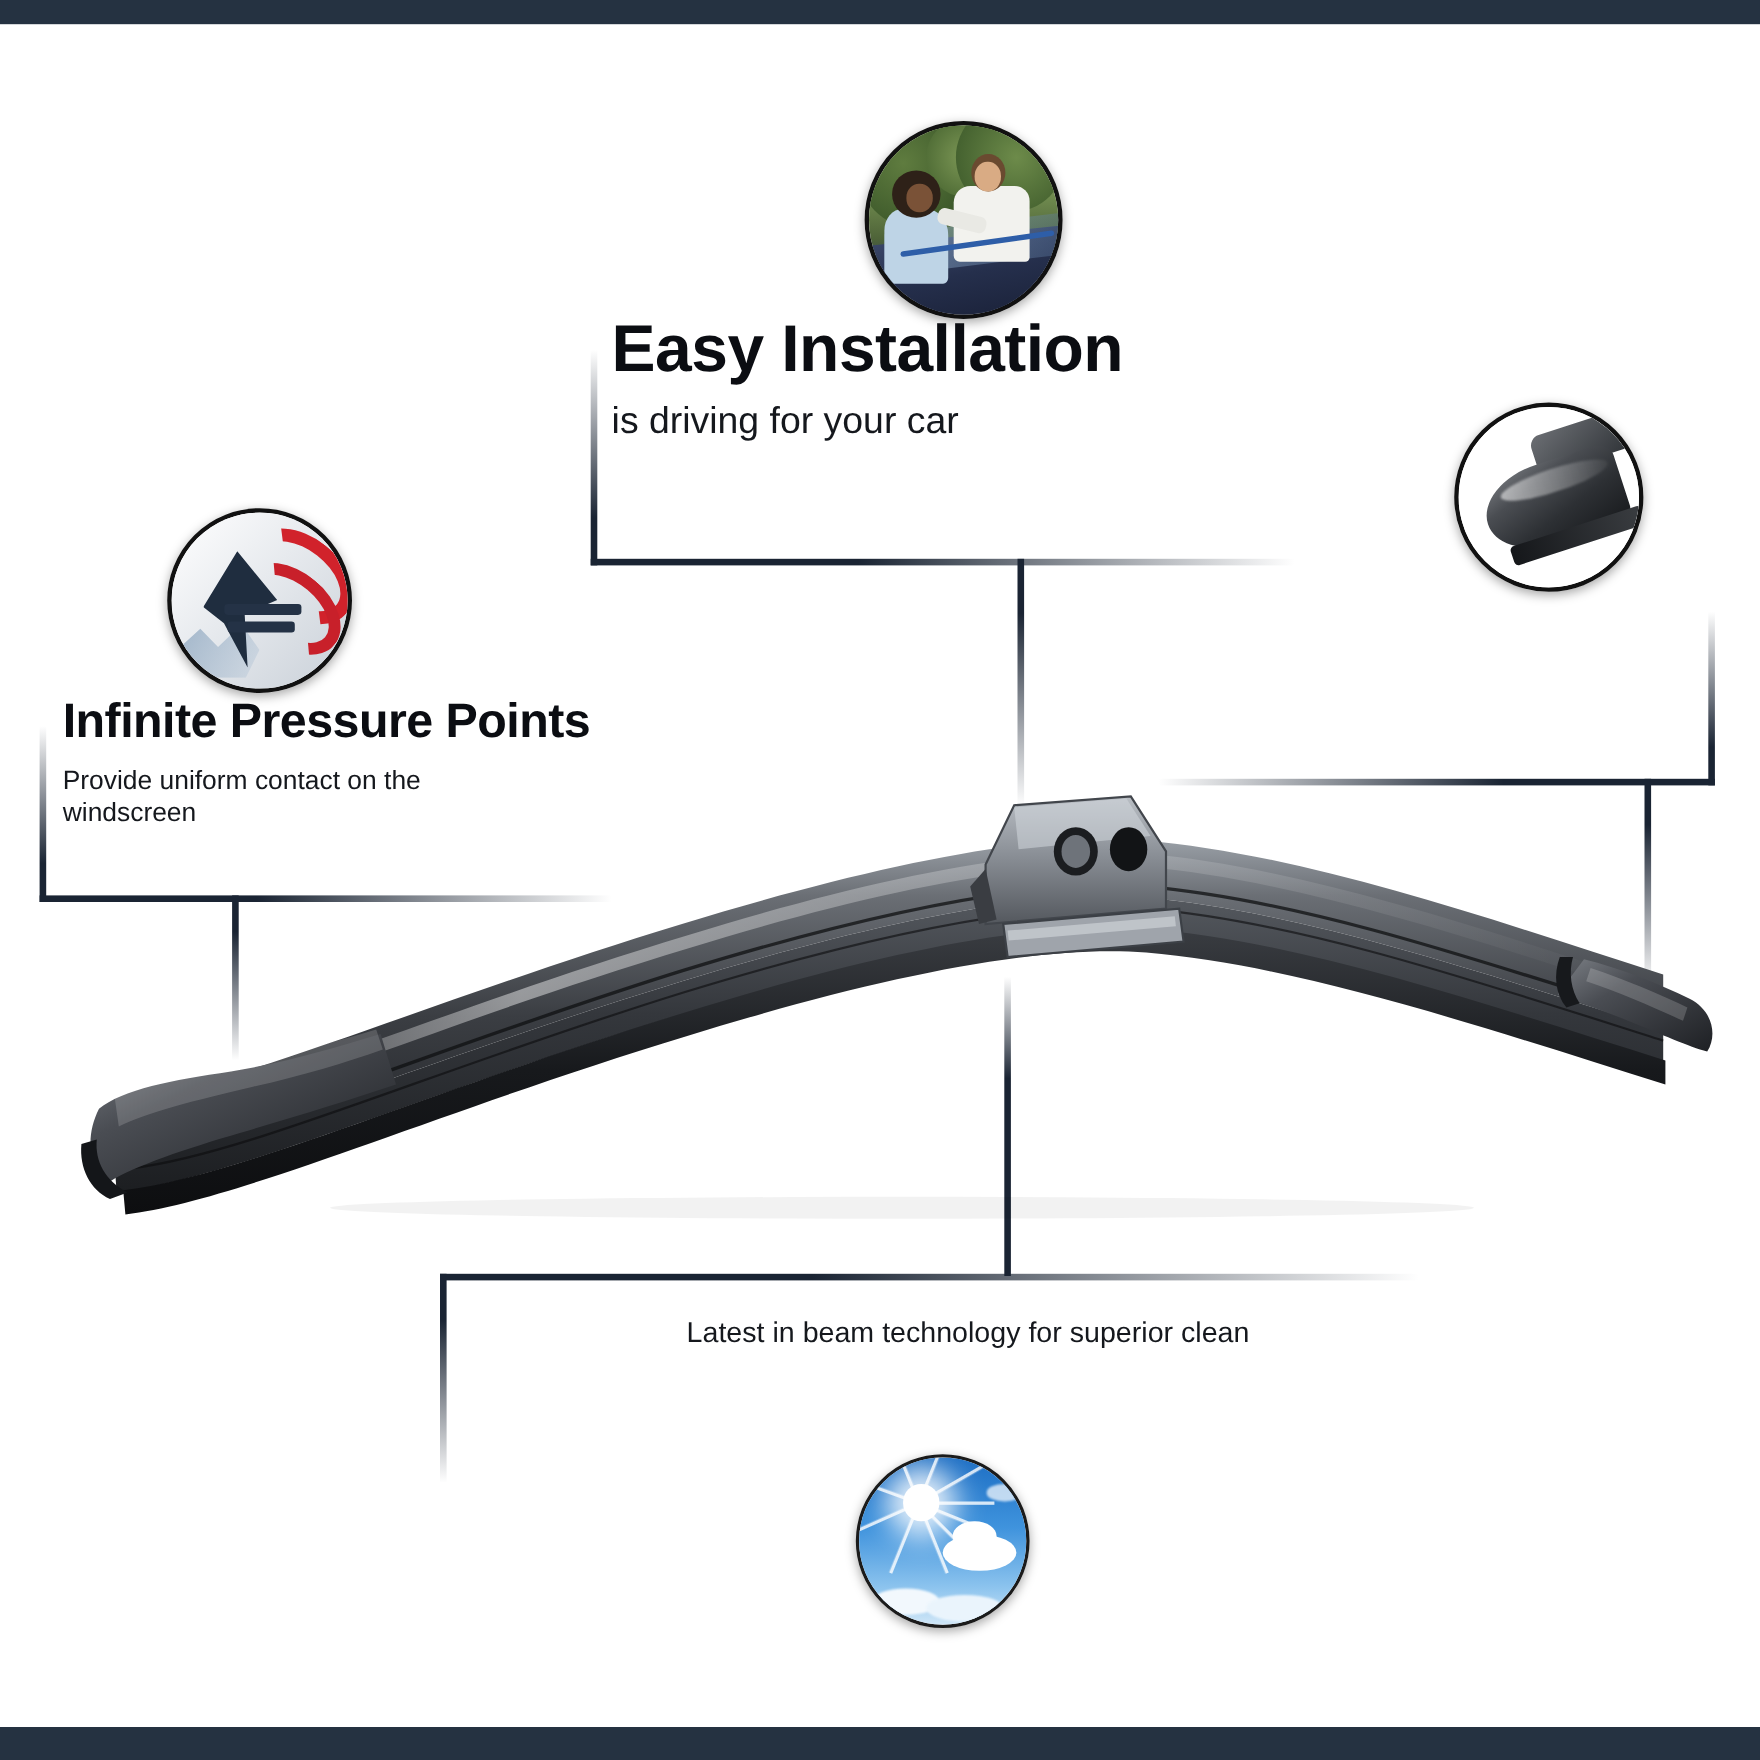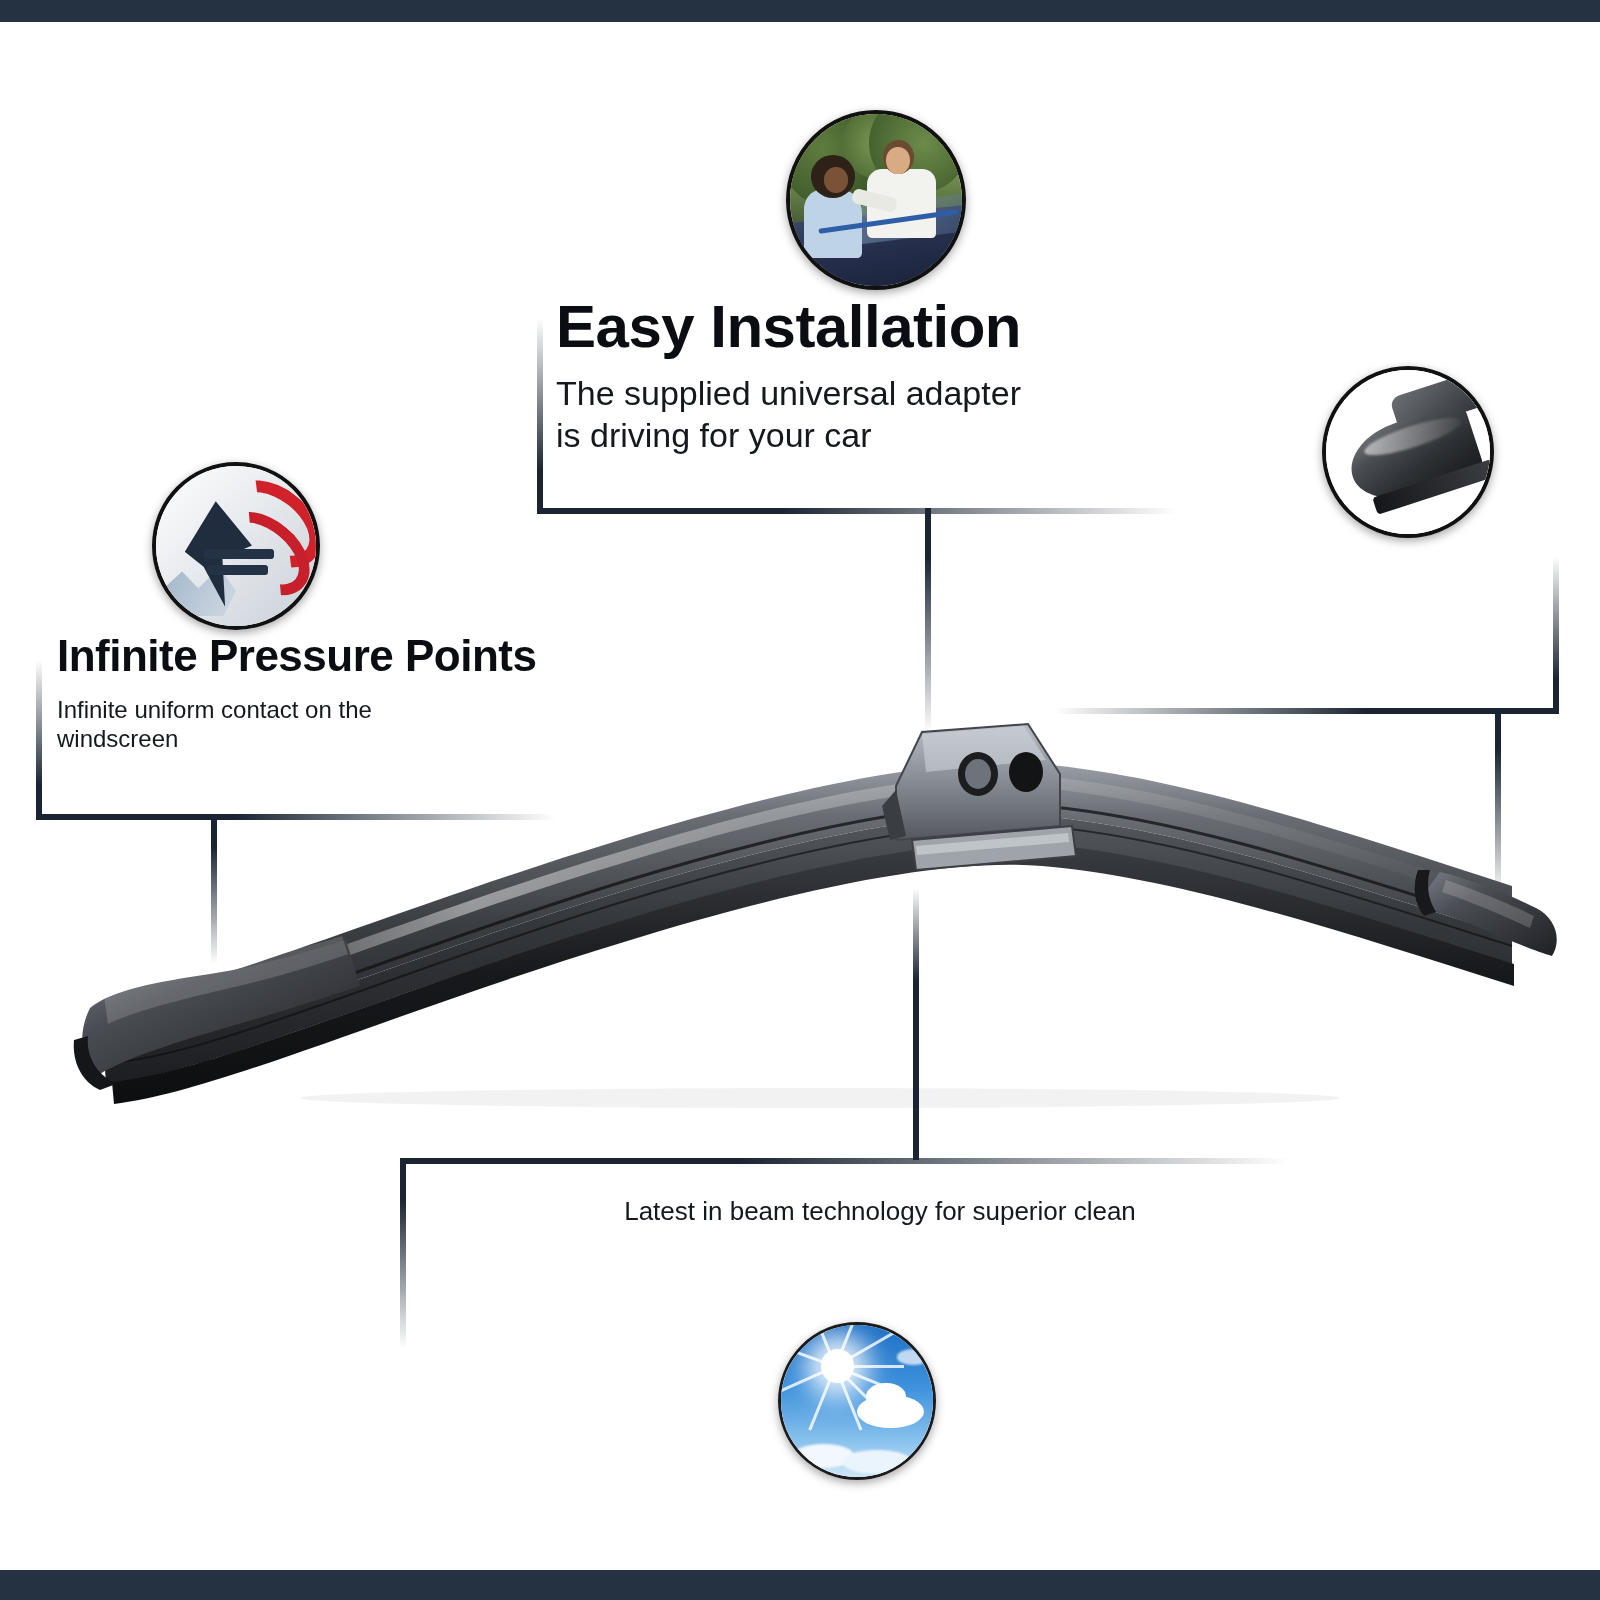--- a/index.html
+++ b/index.html
@@ -34,21 +34,21 @@
     letter-spacing:-0.5px;
     line-height:1.02;
     white-space:nowrap;
   }
   .sub{
     color:#15181d;
     line-height:1.22;
   }
 
   
-  #easy-block{position:absolute;left:556px;top:296px;width:620px;}
+  #easy-block{position:absolute;left:556px;top:286px;width:620px;}
   #easy-block .title{font-size:60px;}
   #easy-block .sub{font-size:34px;margin-top:16px;}
 
   
   #pressure-block{position:absolute;left:57px;top:634px;width:640px;}
   #pressure-block .title{font-size:44px;}
   #pressure-block .sub{font-size:24px;margin-top:16px;width:400px;}
 
   
   #aero-block{position:absolute;right:62px;top:540px;width:560px;text-align:right;}
@@ -141,21 +141,20 @@
   <div class="bar bar-top"></div>
   <div class="bar bar-bottom"></div>
 
   <div class="vline fade-up" style="left:537px;top:318px;height:196px;"></div>
   <div class="hline fade-right" style="left:537px;top:508px;width:640px;"></div>
   <div class="vline fade-down" style="left:925px;top:508px;height:225px;"></div>
 
   <div id="easy-block">
     <div class="title">Easy Installation</div>
     <div class="sub">
-      <div>The supplied universal adapter</div>
       <div>is driving for your car</div>
     </div>
   </div>
 
   <div class="badge" id="badge-install">
     <div class="sky"></div>
       <div class="tree1"></div>
       <div class="tree3"></div>
       <div class="tree2"></div>
     <div class="hood"></div>
@@ -170,21 +169,21 @@
     <div class="wiperarm"></div>
   </div>
 
   <div class="vline fade-up" style="left:36px;top:660px;height:160px;"></div>
   <div class="hline fade-right" style="left:36px;top:814px;width:520px;"></div>
   <div class="vline fade-down" style="left:211px;top:814px;height:150px;"></div>
 
   <div id="pressure-block">
     <div class="title">Infinite Pressure Points</div>
     <div class="sub">
-      <div>Infinite uniform contact on the</div>
+      <div>Provide uniform contact on the</div>
       <div>windscreen</div>
     </div>
   </div>
 
   <div class="badge" id="badge-logo">
     <div class="bg"></div>
     <div class="splash"></div>
     <div class="red1"></div>
     <div class="red2"></div>
     <div class="navy"></div>

